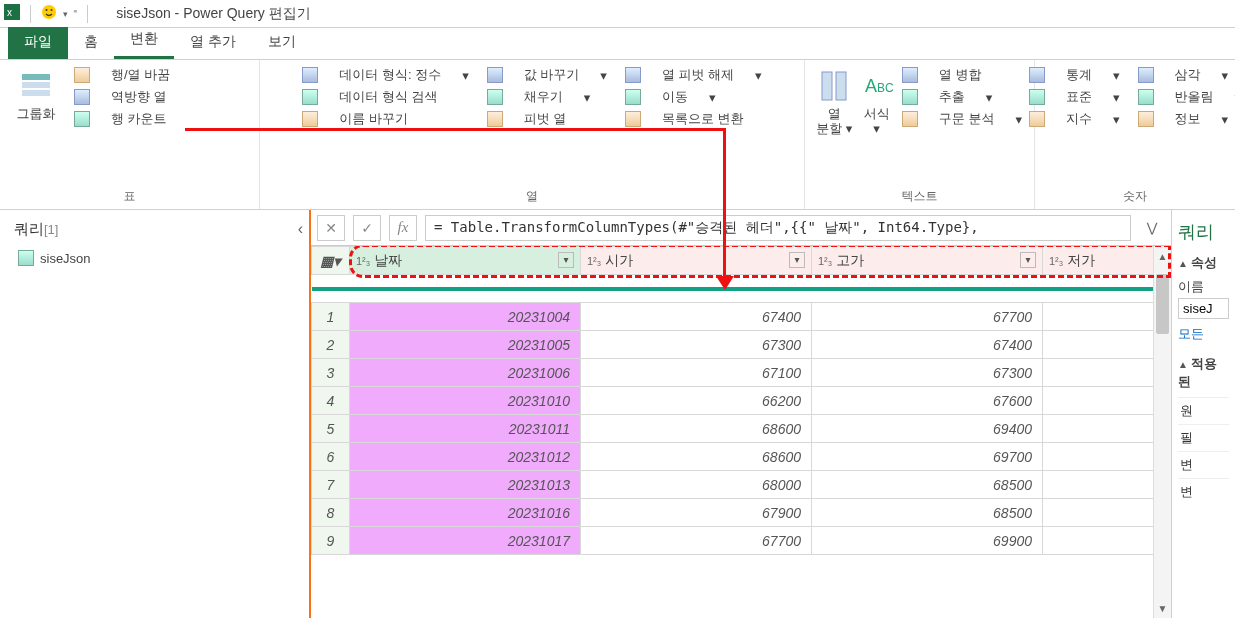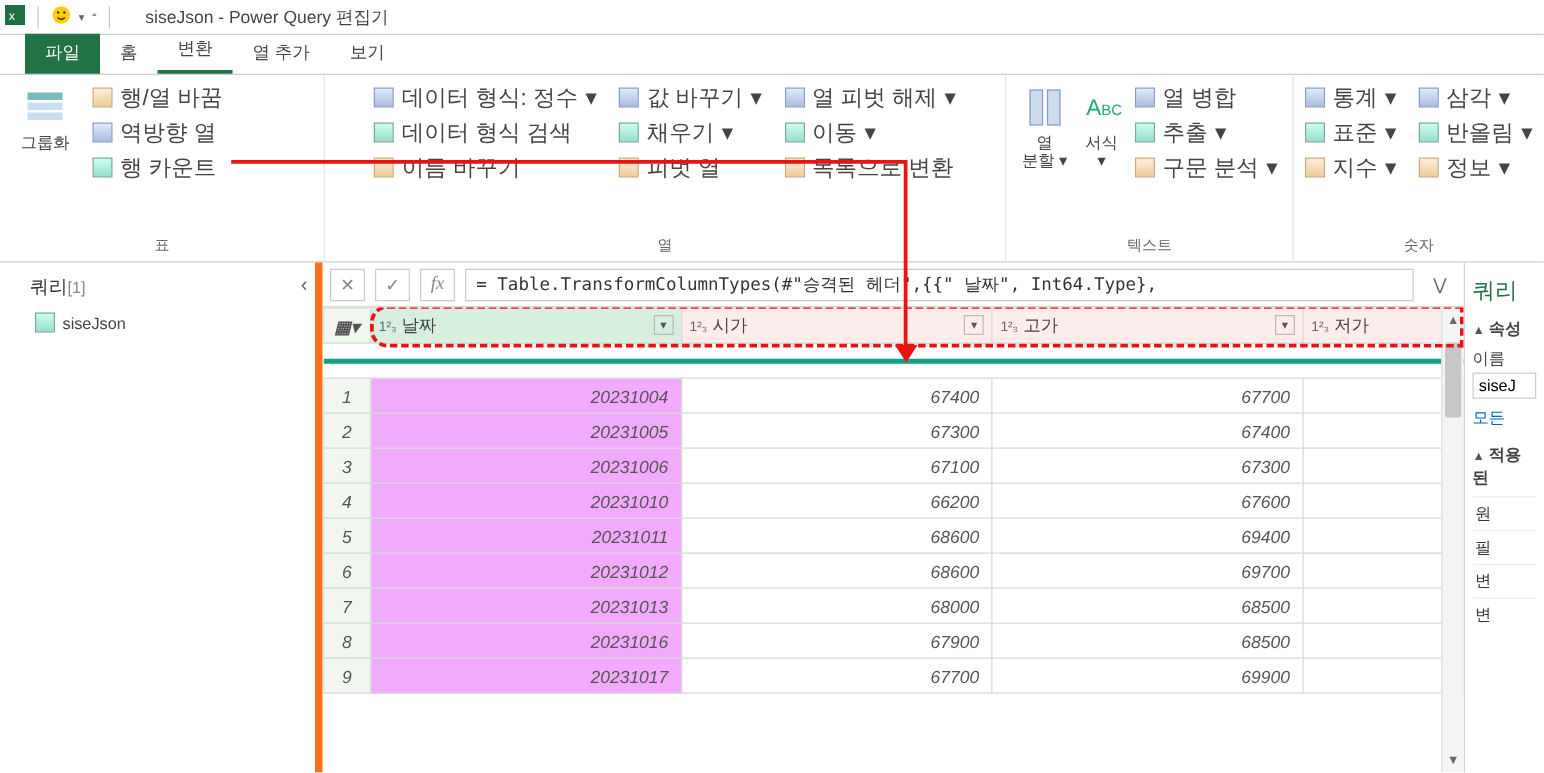--- a/index.html
+++ b/index.html
@@ -7,44 +7,44 @@
 
 
 .titlebar { height: 28px; display: flex; align-items: center; padding: 0 4px; border-bottom: 1px solid #d0d0d0; }
 .titlebar .qat { display: flex; align-items: center; gap: 6px; padding-right: 8px; }
 .titlebar .qat svg { width: 16px; height: 16px; }
 .titlebar .sep { width: 1px; height: 18px; background: #ccc; margin: 0 4px; }
 .titlebar .dd { font-size: 9px; color: #666; }
 .titlebar .title { font-size: 14px; color: #444; margin-left: 16px; }
 
 
-.tabs { height: 32px; display: flex; align-items: flex-end; padding-left: 20px; border-bottom: 1px solid #d0d0d0; }
+.tabs { height: 32px; display: flex; align-items: flex-end; padding-left: 8px; border-bottom: 1px solid #d0d0d0; }
 .tabs .tab { padding: 6px 16px 8px 16px; font-size: 14px; color: #444; cursor: pointer; }
 .tabs .tab.file { background: #217346; color: #fff; }
 .tabs .tab.active { border-bottom: 3px solid #217346; font-weight: 500; }
 
 
 .ribbon { height: 150px; border-bottom: 1px solid #d0d0d0; display: flex; background: #fff; }
 .group { border-right: 1px solid #e5e5e5; padding: 4px 8px 0 8px; display: flex; flex-direction: column; position: relative; }
 .group-body { display: flex; flex: 1; align-items: flex-start; }
 .group-label { text-align: center; font-size: 12px; color: #666; padding: 2px 0 4px 0; }
 .big-btn { display: flex; flex-direction: column; align-items: center; justify-content: flex-start; width: 70px; padding: 4px 2px; cursor: pointer; text-align: center; }
 .big-btn .icn { width: 36px; height: 36px; margin-bottom: 2px; }
 .big-btn span { font-size: 13px; line-height: 15px; }
 .small-list { display: flex; flex-direction: column; gap: 4px; padding: 2px 4px; }
-.small-btn { display: flex; align-items: center; gap: 6px; font-size: 18px; color: #444; white-space: nowrap; cursor: pointer; }
+.small-btn { display: flex; align-items: center; gap: 21px; font-size: 13px; color: #444; white-space: nowrap; cursor: pointer; }
 .small-btn .si { width: 16px; height: 16px; display: inline-block; flex-shrink: 0; }
 .group .col-split { display: flex; gap: 10px; justify-content: center; }
 
 
 .hl-box { border: 3px dashed #e11; border-radius: 16px; padding: 4px 2px; }
 
 
 .work { display: flex; height: calc(618px - 28px - 32px - 150px); }
-.qpane { width: 258px; border-right: 6px solid #f97316; padding: 10px 8px 8px 24px; position: relative; }
+.qpane { width: 311px; border-right: 2px solid #f97316; padding: 10px 8px 8px 14px; position: relative; }
 .qpane-hdr { font-size: 15px; color: #333; margin-bottom: 8px; }
 .qpane-hdr .cnt { color: #888; font-size: 13px; }
 .qpane-item { display: flex; align-items: center; gap: 6px; padding: 3px 4px; font-size: 13px; cursor: pointer; }
 .qpane-collapse { position: absolute; top: 10px; right: 6px; font-size: 16px; color: #666; cursor: pointer; }
 
 
 .gridwrap { flex: 1; display: flex; flex-direction: column; position: relative; }
 .fx-row { height: 36px; display: flex; align-items: center; border-bottom: 1px solid #ccc; padding: 0 6px; gap: 8px; }
 .fx-row .boxbtn { width: 28px; height: 26px; display: flex; align-items: center; justify-content: center; border: 1px solid #ccc; color: #888; font-size: 14px; cursor: pointer; }
 .fx-row .fx { font-style: italic; font-family: serif; font-size: 15px; }

